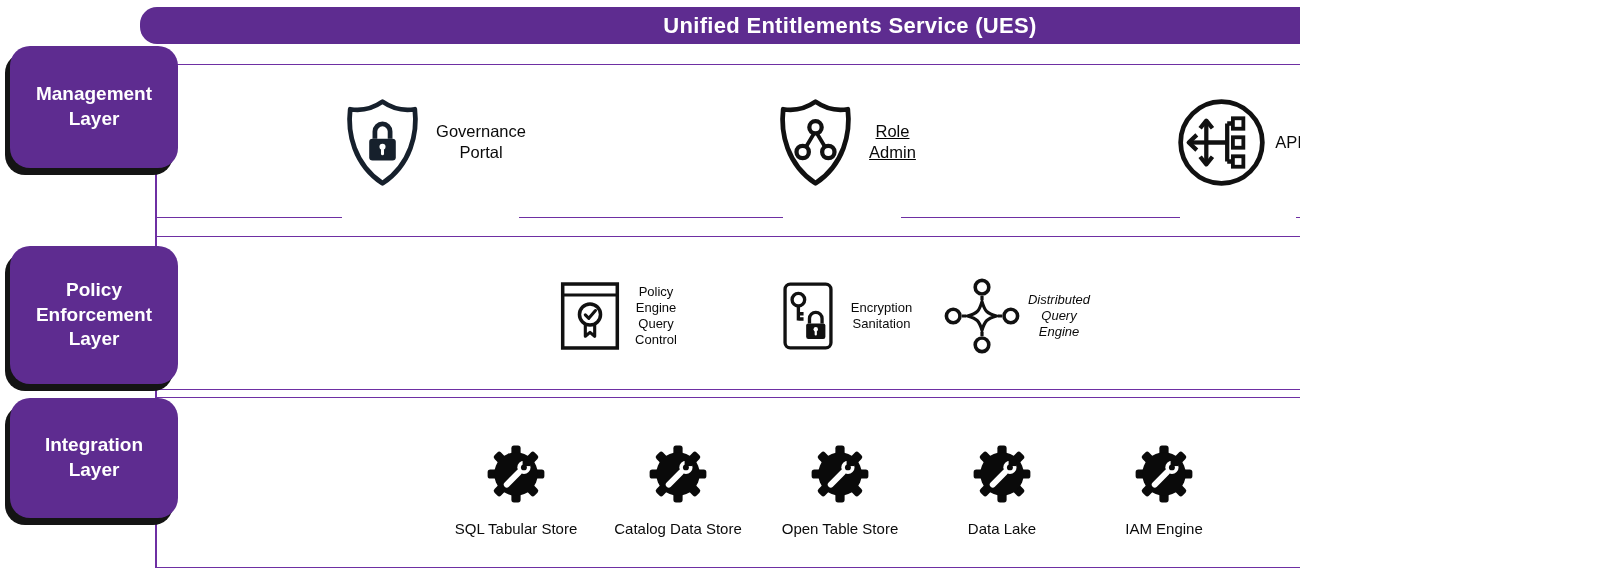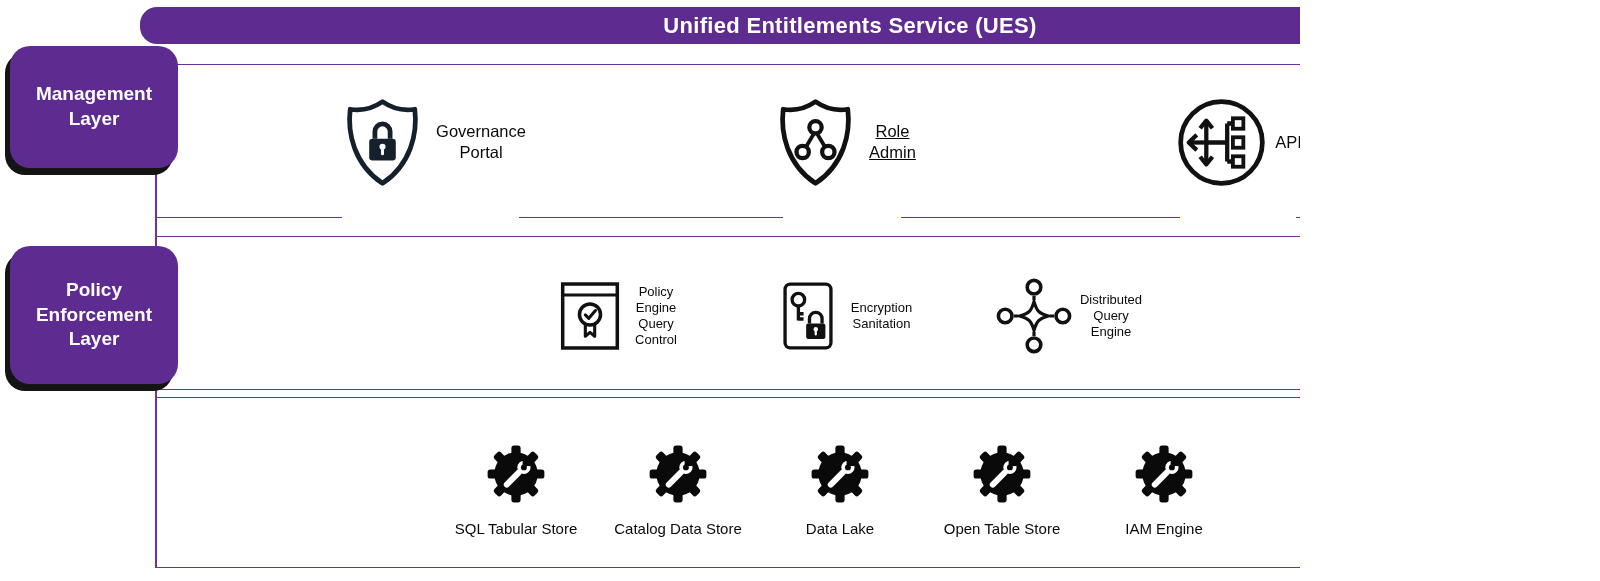--- a/index.html
+++ b/index.html
@@ -88,21 +88,21 @@
   }
   .card-lg .card-label { font-size: 16.5px; }
   .card-sm .card-label { font-size: 13px; }
 
   .card-gov  { left: 342px;  top: 66px;  width: 177px; height: 152px; }
   .card-role { left: 783px;  top: 66px;  width: 118px; height: 152px; text-decoration: underline; }
   .card-api  { left: 1180px; top: 66px;  width: 116px; height: 152px; }
 
   .card-pol  { left: 556px;  top: 246px; width: 116px; height: 140px; }
   .card-enc  { left: 795px;  top: 246px; width: 93px;  height: 140px; }
-  .card-dqe  { left: 1004px; top: 247px; width: 128px; height: 138px; }
+  .card-dqe  { left: 952px; top: 247px; width: 128px; height: 138px; font-style: italic; }
 
   
   .integration-panel {
     position: absolute;
     left: 410px; top: 427px;
     width: 860px; height: 126px;
     background: #ffffff;
     display: flex; align-items: center; justify-content: space-between;
     padding: 0 42px;
     z-index: 3;
@@ -128,20 +128,23 @@
 
   <div class="band band-1"></div>
   <div class="band band-2"></div>
   <div class="band band-3"></div>
 
   <div class="layer-label label-1">
     <span>Management Layer</span>
   </div>
   <div class="layer-label label-2">
     <span>Policy Enforcement Layer</span>
+  </div>
+  <div class="layer-label label-3">
+    <span>Integration Layer</span>
   </div>
 
   <div class="card card-lg card-gov">
     <span class="icon">
       <svg viewBox="0 0 100 100" width="95" height="95" aria-hidden="true">
         <path d="M50 7 C60 14 72 17 84 15 C87 40 80 73 50 93 C20 73 13 40 16 15 C28 17 40 14 50 7 Z" fill="#fff" stroke="#16202c" stroke-width="5" stroke-linejoin="round"></path>
         <path d="M42 46 V38.5 a8 8 0 0 1 16 0 V46" fill="none" stroke="#16202c" stroke-width="5"></path>
         <rect x="36" y="46" width="28" height="23" rx="3.5" fill="#16202c"></rect>
         <circle cx="50" cy="54.5" r="3.2" fill="#fff"></circle>
         <rect x="48.4" y="56" width="3.2" height="7.5" rx="1.6" fill="#fff"></rect>
@@ -284,20 +287,43 @@
             <rect x="43" y="7" width="14" height="20" rx="4" transform="rotate(270 50 50)"></rect>
             <rect x="43" y="7" width="14" height="20" rx="4" transform="rotate(315 50 50)"></rect>
             <circle cx="50" cy="50" r="33"></circle>
           </g>
           <path d="M36 66 L54 48" stroke="#fff" stroke-width="9" stroke-linecap="round"></path>
           <circle cx="62" cy="40" r="10" fill="#fff"></circle>
           <rect x="60" y="28" width="12" height="10" fill="#0a0a0a"></rect>
           <circle cx="62" cy="40" r="4.5" fill="#0a0a0a"></circle>
         </svg>
       </span>
+      <span class="card-label">Open Table Store</span>
+    </div>
+
+    <div class="integ-item">
+      <span class="icon">
+        <svg viewBox="0 0 100 100" width="66" height="66" aria-hidden="true">
+          <g fill="#0a0a0a">
+            <rect x="43" y="7" width="14" height="20" rx="4"></rect>
+            <rect x="43" y="7" width="14" height="20" rx="4" transform="rotate(45 50 50)"></rect>
+            <rect x="43" y="7" width="14" height="20" rx="4" transform="rotate(90 50 50)"></rect>
+            <rect x="43" y="7" width="14" height="20" rx="4" transform="rotate(135 50 50)"></rect>
+            <rect x="43" y="7" width="14" height="20" rx="4" transform="rotate(180 50 50)"></rect>
+            <rect x="43" y="7" width="14" height="20" rx="4" transform="rotate(225 50 50)"></rect>
+            <rect x="43" y="7" width="14" height="20" rx="4" transform="rotate(270 50 50)"></rect>
+            <rect x="43" y="7" width="14" height="20" rx="4" transform="rotate(315 50 50)"></rect>
+            <circle cx="50" cy="50" r="33"></circle>
+          </g>
+          <path d="M36 66 L54 48" stroke="#fff" stroke-width="9" stroke-linecap="round"></path>
+          <circle cx="62" cy="40" r="10" fill="#fff"></circle>
+          <rect x="60" y="28" width="12" height="10" fill="#0a0a0a"></rect>
+          <circle cx="62" cy="40" r="4.5" fill="#0a0a0a"></circle>
+        </svg>
+      </span>
       <span class="card-label">Data Lake</span>
     </div>
 
     <div class="integ-item">
       <span class="icon">
         <svg viewBox="0 0 100 100" width="66" height="66" aria-hidden="true">
           <g fill="#0a0a0a">
             <rect x="43" y="7" width="14" height="20" rx="4"></rect>
             <rect x="43" y="7" width="14" height="20" rx="4" transform="rotate(45 50 50)"></rect>
             <rect x="43" y="7" width="14" height="20" rx="4" transform="rotate(90 50 50)"></rect>
@@ -307,41 +333,18 @@
             <rect x="43" y="7" width="14" height="20" rx="4" transform="rotate(270 50 50)"></rect>
             <rect x="43" y="7" width="14" height="20" rx="4" transform="rotate(315 50 50)"></rect>
             <circle cx="50" cy="50" r="33"></circle>
           </g>
           <path d="M36 66 L54 48" stroke="#fff" stroke-width="9" stroke-linecap="round"></path>
           <circle cx="62" cy="40" r="10" fill="#fff"></circle>
           <rect x="60" y="28" width="12" height="10" fill="#0a0a0a"></rect>
           <circle cx="62" cy="40" r="4.5" fill="#0a0a0a"></circle>
         </svg>
       </span>
-      <span class="card-label">Open Table Store</span>
-    </div>
-
-    <div class="integ-item">
-      <span class="icon">
-        <svg viewBox="0 0 100 100" width="66" height="66" aria-hidden="true">
-          <g fill="#0a0a0a">
-            <rect x="43" y="7" width="14" height="20" rx="4"></rect>
-            <rect x="43" y="7" width="14" height="20" rx="4" transform="rotate(45 50 50)"></rect>
-            <rect x="43" y="7" width="14" height="20" rx="4" transform="rotate(90 50 50)"></rect>
-            <rect x="43" y="7" width="14" height="20" rx="4" transform="rotate(135 50 50)"></rect>
-            <rect x="43" y="7" width="14" height="20" rx="4" transform="rotate(180 50 50)"></rect>
-            <rect x="43" y="7" width="14" height="20" rx="4" transform="rotate(225 50 50)"></rect>
-            <rect x="43" y="7" width="14" height="20" rx="4" transform="rotate(270 50 50)"></rect>
-            <rect x="43" y="7" width="14" height="20" rx="4" transform="rotate(315 50 50)"></rect>
-            <circle cx="50" cy="50" r="33"></circle>
-          </g>
-          <path d="M36 66 L54 48" stroke="#fff" stroke-width="9" stroke-linecap="round"></path>
-          <circle cx="62" cy="40" r="10" fill="#fff"></circle>
-          <rect x="60" y="28" width="12" height="10" fill="#0a0a0a"></rect>
-          <circle cx="62" cy="40" r="4.5" fill="#0a0a0a"></circle>
-        </svg>
-      </span>
       <span class="card-label">IAM Engine</span>
     </div>
 
   </div>
 
 </div>
 
 </body></html>

